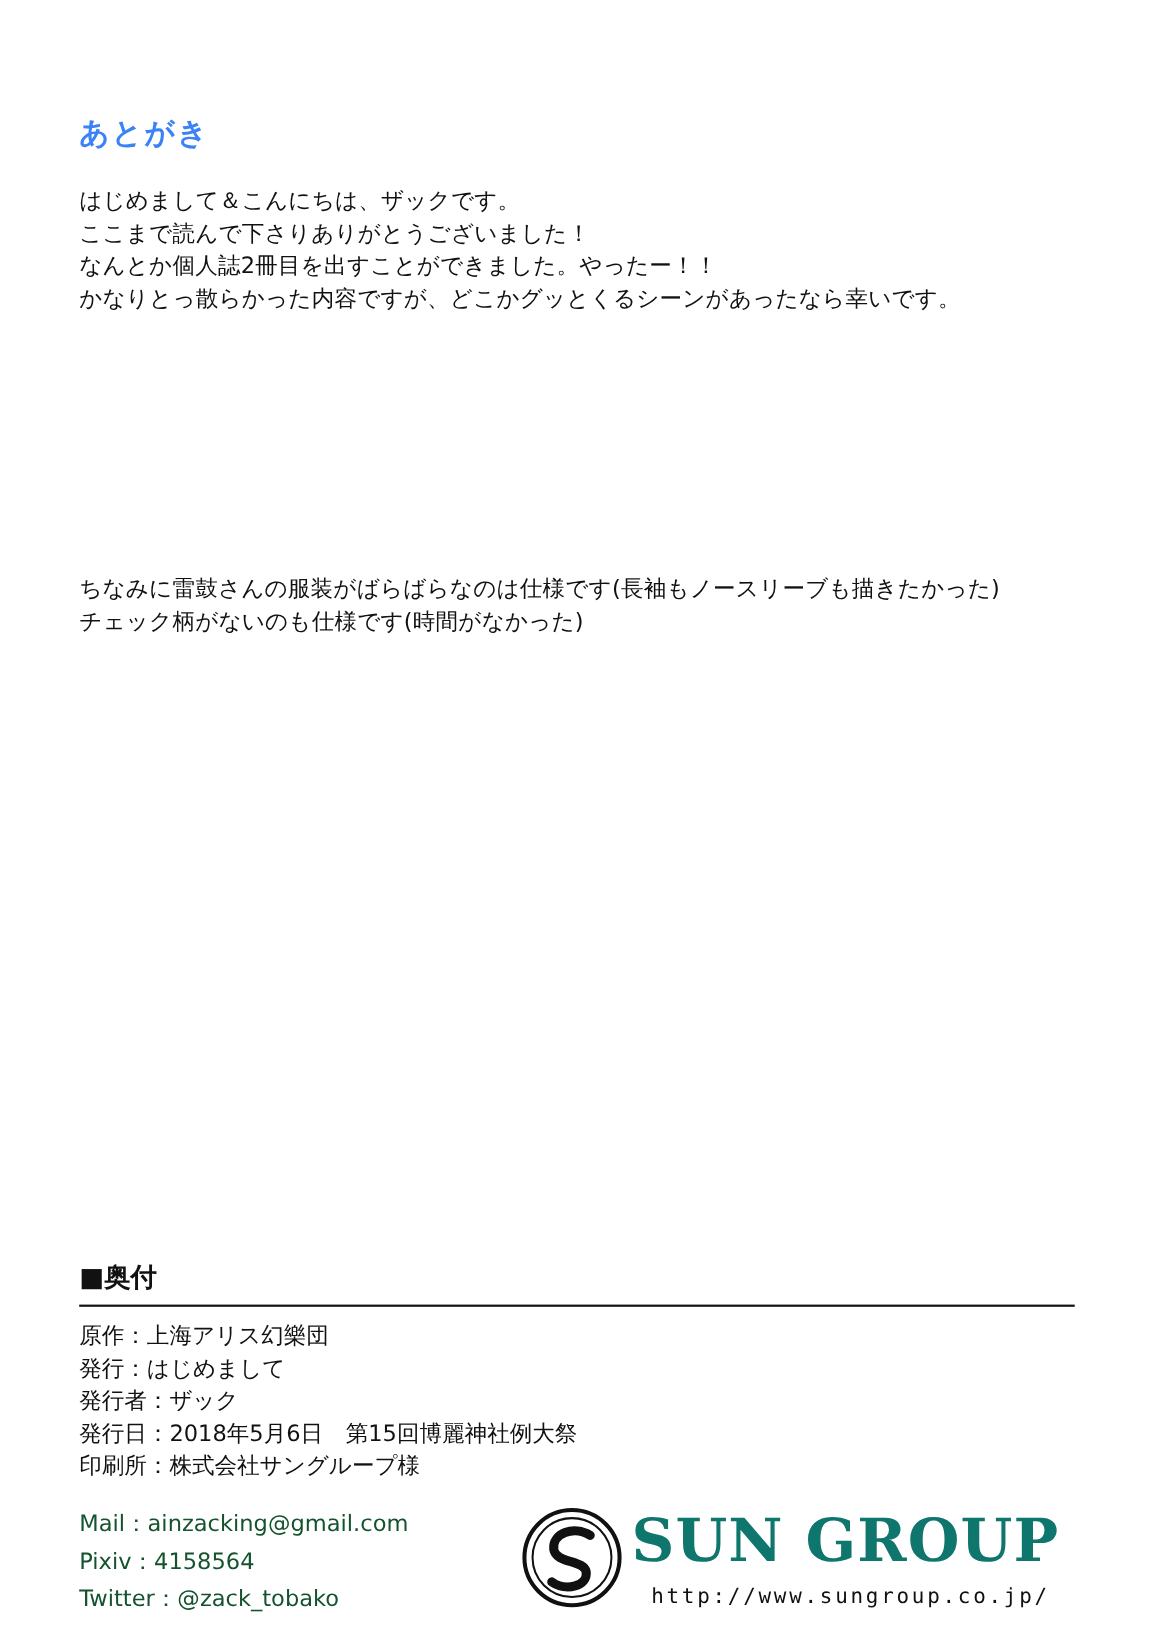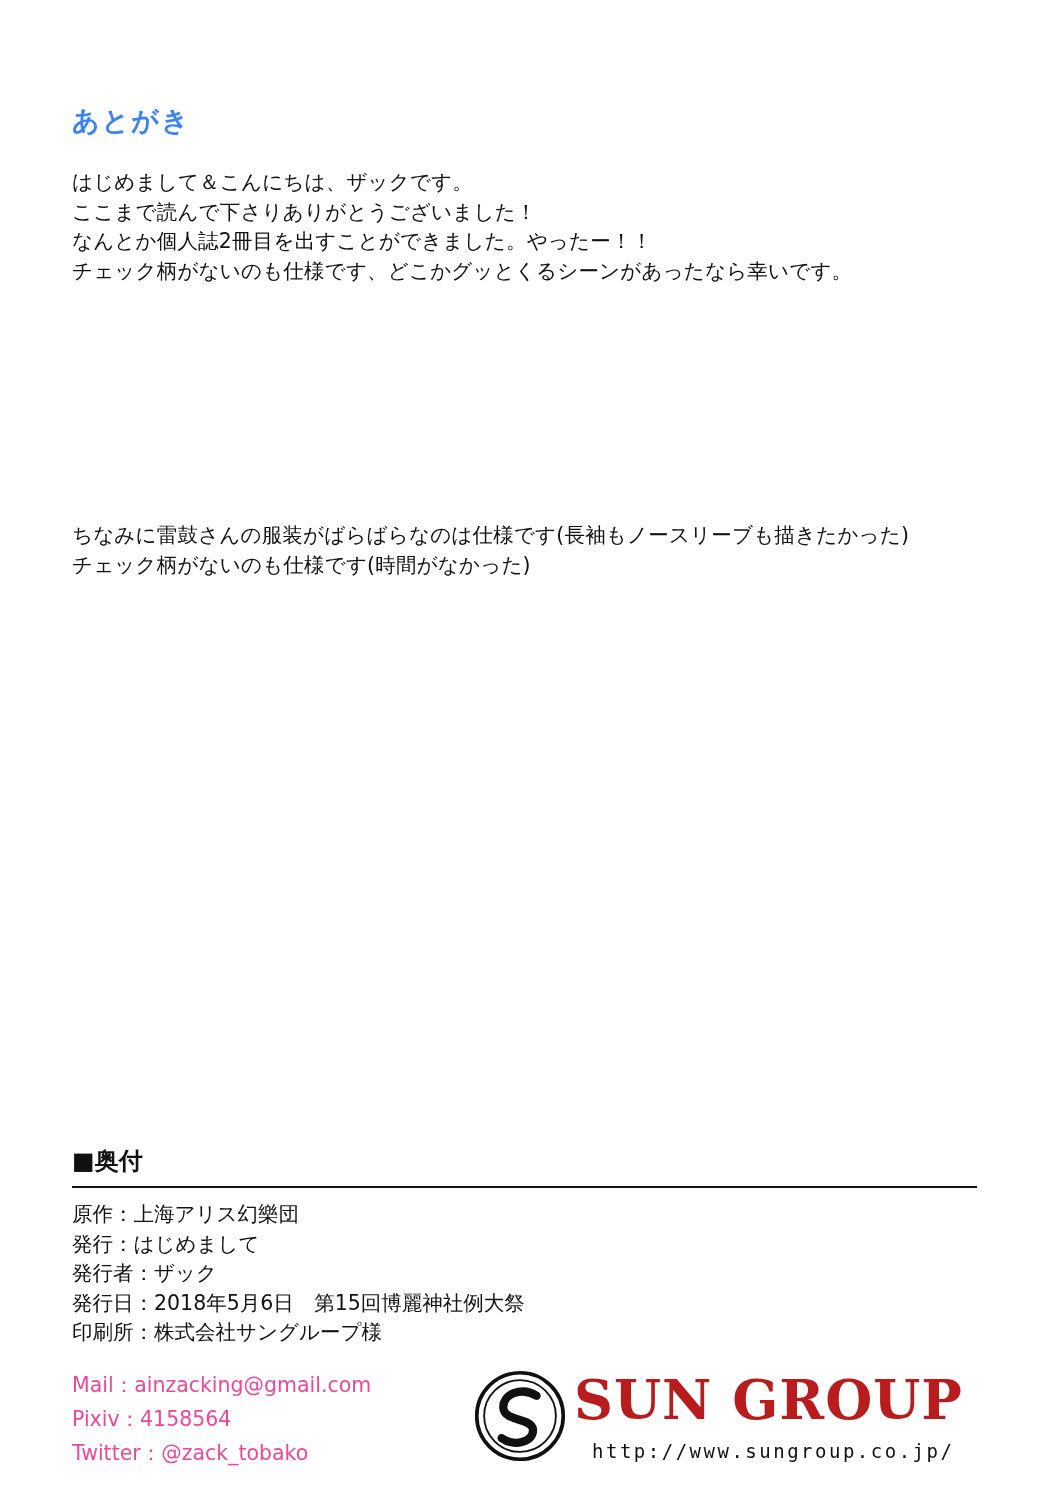--- a/index.html
+++ b/index.html
@@ -68,21 +68,21 @@
     line-height: 29.5px;
     color: #111;
     white-space: pre-wrap;
   }
   .contact-list {
     position: absolute;
     left: 72px;
     top: 1368px;
     font-size: 20.5px;
     line-height: 34px;
-    color: #ec4899;
+    color: #14532d;
     white-space: pre-wrap;
     font-family: "DejaVu Sans", "Liberation Sans", sans-serif;
   }
 
   
   .logo-wrap {
     position: absolute;
     left: 474px;
     top: 1368px;
     width: 505px;
@@ -96,21 +96,21 @@
     height: 92px;
   }
   .logo-text {
     position: absolute;
     left: 100px;
     top: 0px;
     font-family: "DejaVu Serif", "Liberation Serif", serif;
     font-size: 54px;
     font-weight: 700;
     letter-spacing: 1px;
-    color: #b91c1c;
+    color: #0f766e;
     white-space: nowrap;
   }
   .logo-url {
     position: absolute;
     left: 118px;
     top: 72px;
     font-family: "DejaVu Sans Mono", "Liberation Mono", monospace;
     font-size: 19px;
     letter-spacing: 2.5px;
     color: #111;
@@ -120,21 +120,21 @@
 </head>
 <body>
 
 <div class="page">
 
   <div class="afterword-title">あとがき</div>
 
   <div class="block block-a">はじめまして＆こんにちは、ザックです。
 ここまで読んで下さりありがとうございました！
 なんとか個人誌2冊目を出すことができました。やったー！！
-チェック柄がないのも仕様です、どこかグッとくるシーンがあったなら幸いです。</div>
+かなりとっ散らかった内容ですが、どこかグッとくるシーンがあったなら幸いです。</div>
 
 
   <div class="block block-c">ちなみに雷鼓さんの服装がばらばらなのは仕様です(長袖もノースリーブも描きたかった)
 チェック柄がないのも仕様です(時間がなかった)</div>
 
   <div class="colophon-heading">■奥付</div>
 
   <div class="colophon-rule"></div>
 
   <div class="colophon-list">原作：上海アリス幻樂団

